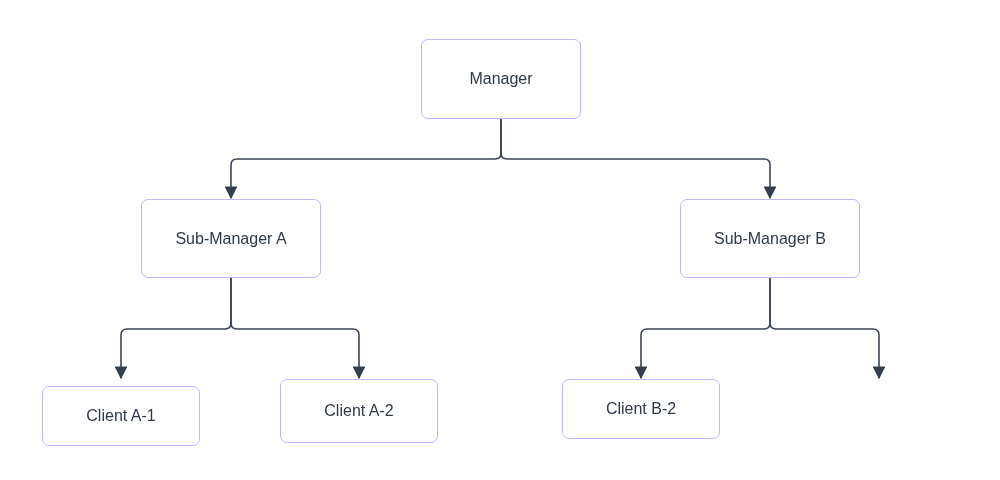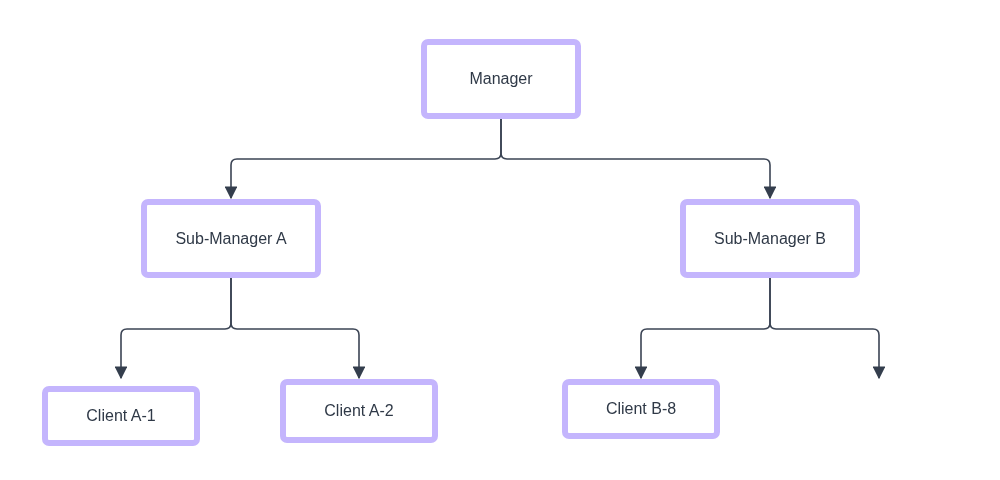--- a/index.html
+++ b/index.html
@@ -19,21 +19,21 @@
     position: absolute;
     left: 0;
     top: 0;
     width: 1000px;
     height: 480px;
   }
   .node {
     position: absolute;
     box-sizing: border-box;
     background: #ffffff;
-    border: 6px solid #c4b5fd;
+    border: 1px solid #c4b5fd;
     border-radius: 7px;
     display: flex;
     align-items: center;
     justify-content: center;
   }
   .node-label {
     color: #2f3947;
     font-size: 16px;
     line-height: 1.2;
     white-space: nowrap;
@@ -72,15 +72,15 @@
     <div class="node" style="left: 141px; top: 199px; width: 180px; height: 79px;">
       <span class="node-label">Sub-Manager A</span>
     </div>
     <div class="node" style="left: 42px; top: 386px; width: 158px; height: 60px;">
       <span class="node-label">Client A-1</span>
     </div>
     <div class="node" style="left: 280px; top: 379px; width: 158px; height: 64px;">
       <span class="node-label">Client A-2</span>
     </div>
     <div class="node" style="left: 562px; top: 379px; width: 158px; height: 60px;">
-      <span class="node-label">Client B-8</span>
+      <span class="node-label">Client B-2</span>
     </div>
   </div>
 
 </body></html>

